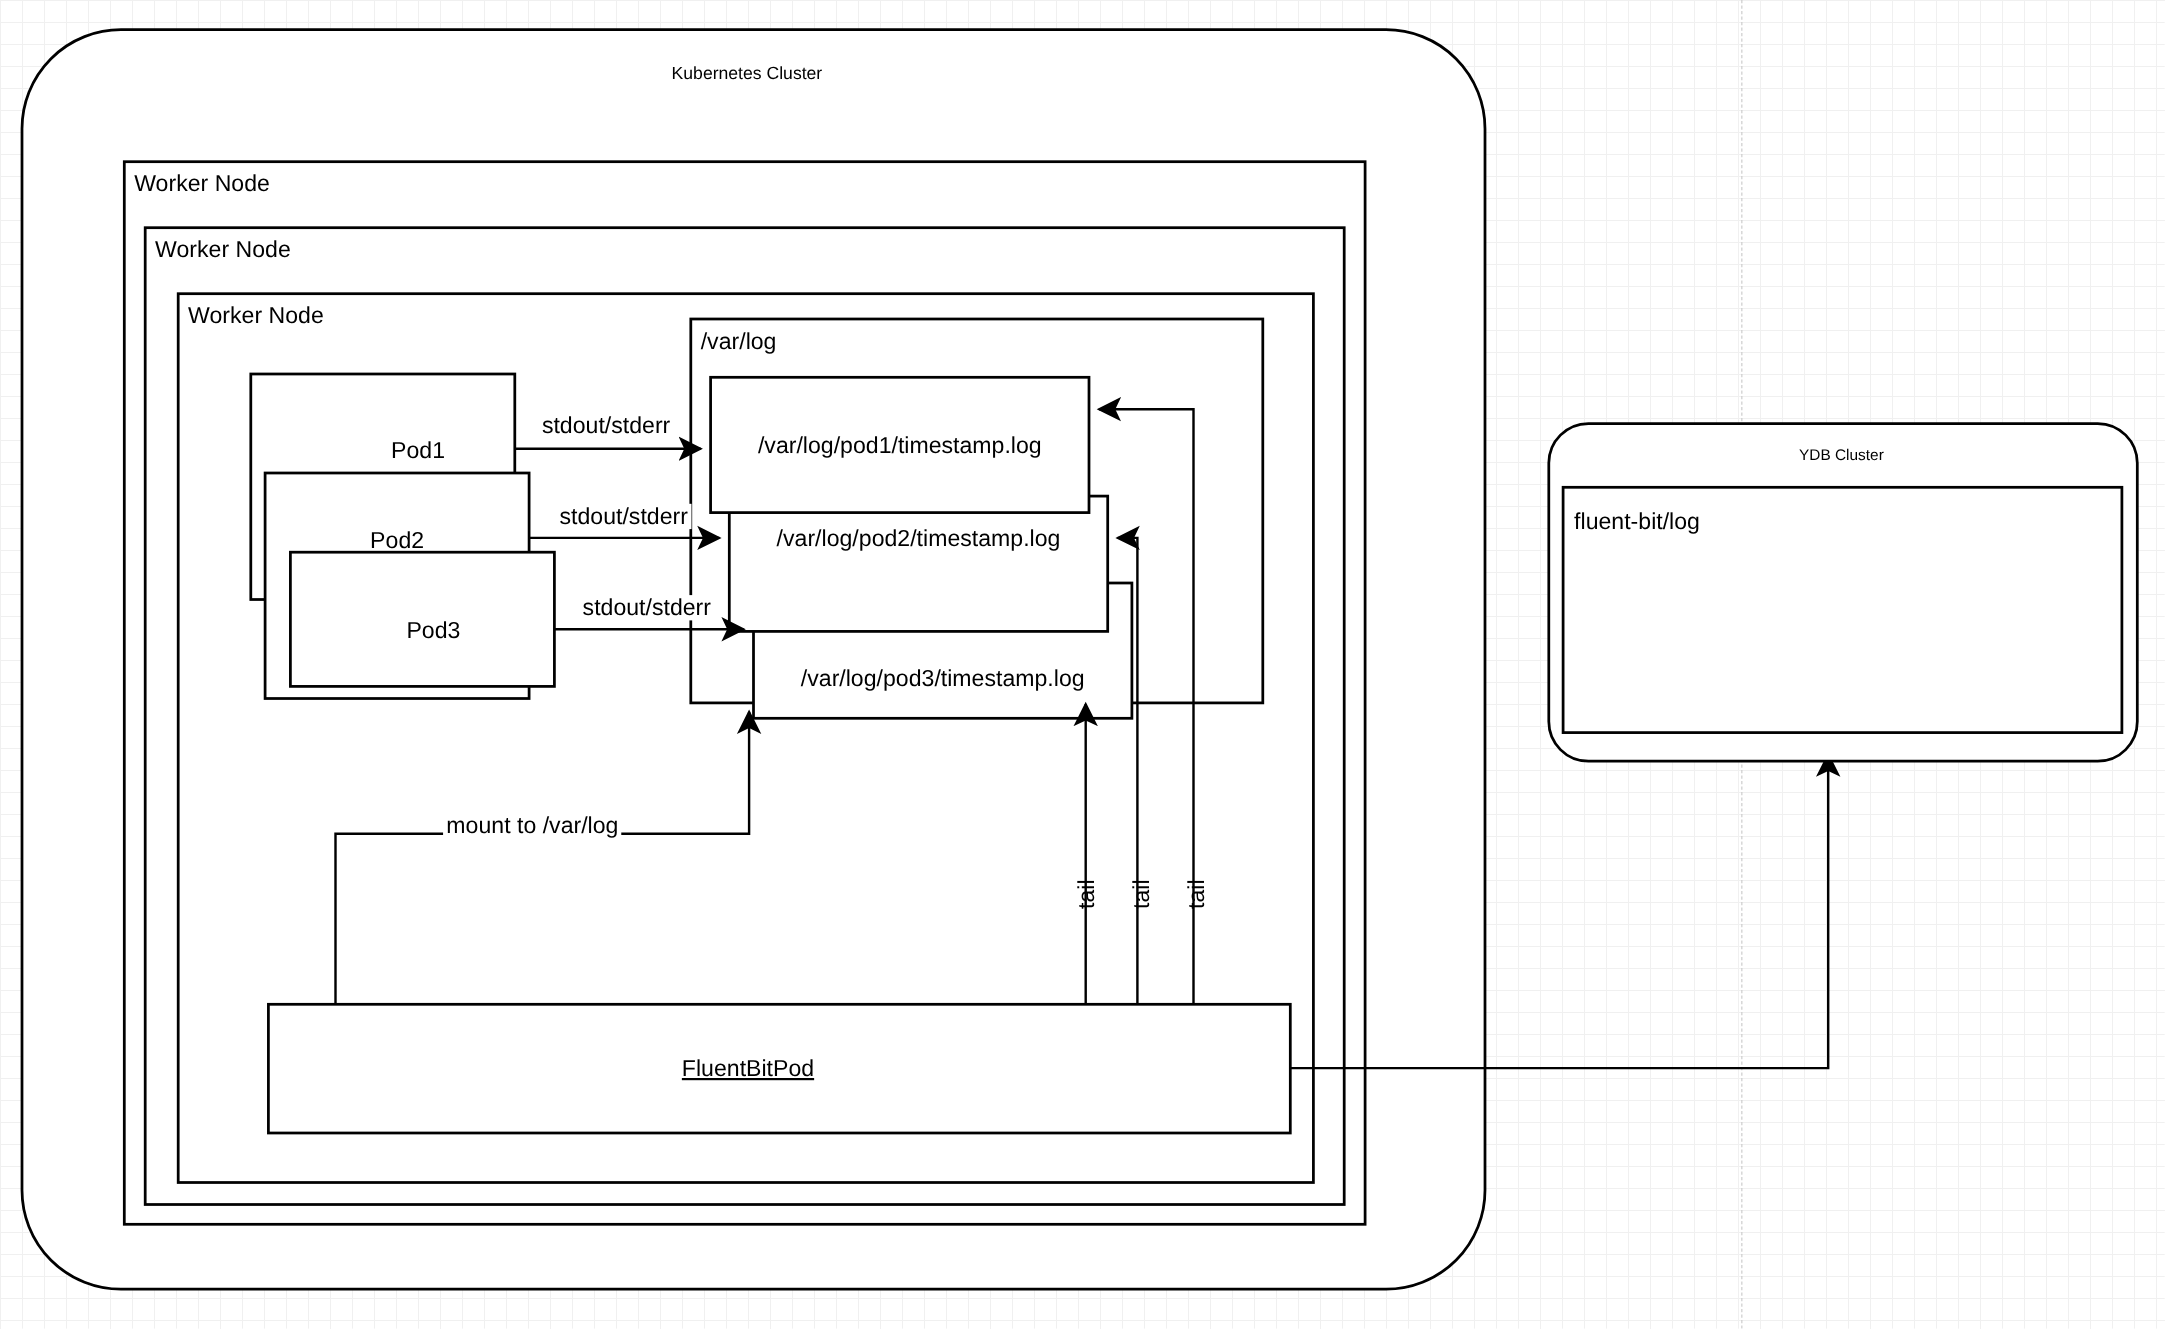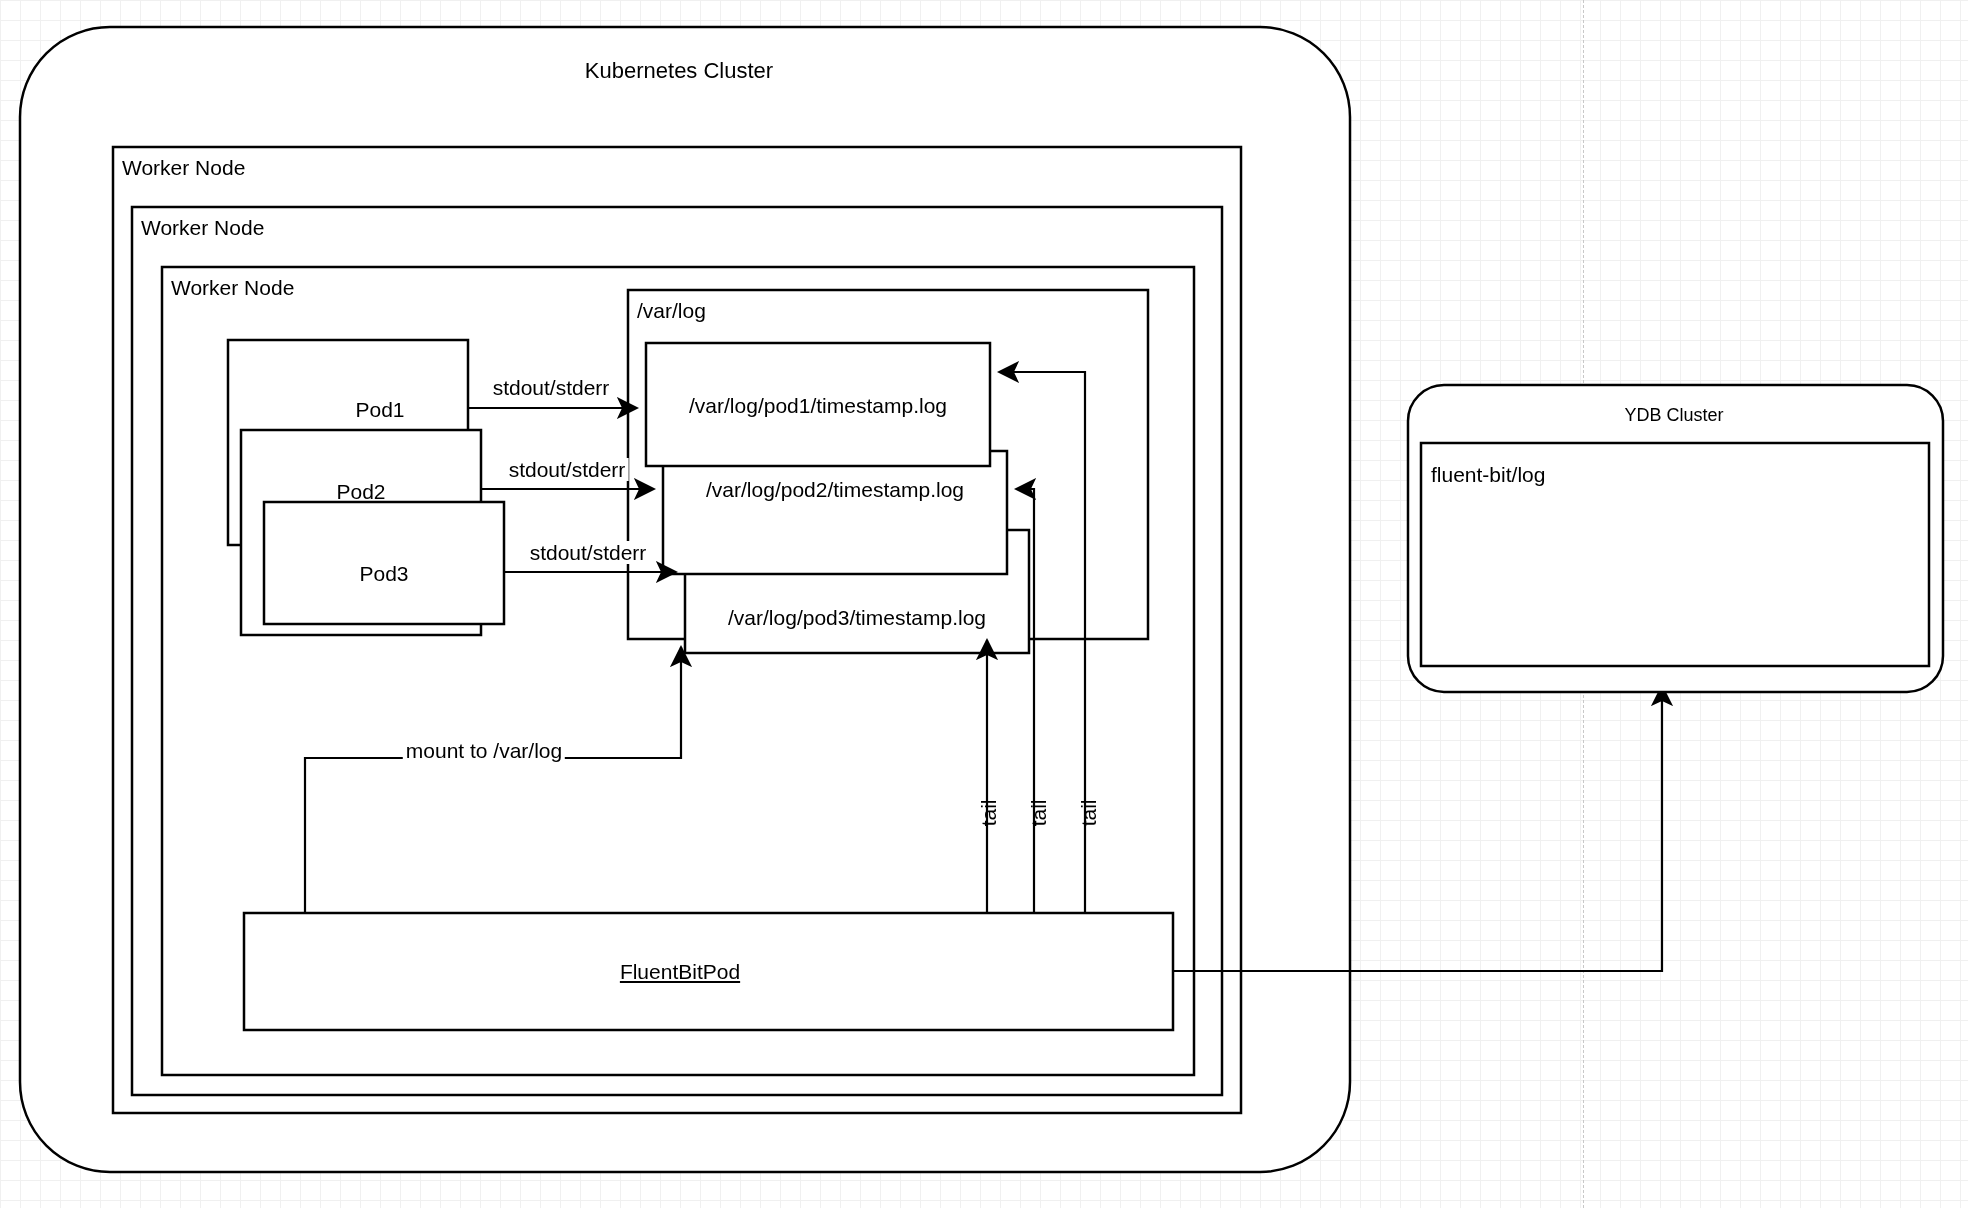--- a/index.html
+++ b/index.html
@@ -95,44 +95,44 @@
 
     <path d="M 305 913 L 305 758 L 681 758 L 681 647" fill="none" stroke="#000000" stroke-width="2.2" marker-end="url(#arrow)"></path>
 
     <path d="M 1173 971 L 1662 971 L 1662 686" fill="none" stroke="#000000" stroke-width="2.2" marker-end="url(#arrow)"></path>
 
     <rect x="1408" y="385" width="535" height="307" rx="36" ry="36" fill="#ffffff" stroke="#000000" stroke-width="2.5"></rect>
 
     <rect x="1421" y="443" width="508" height="223" fill="#ffffff" stroke="#000000" stroke-width="2.5"></rect>
   </svg>
 
-  <div class="lbl ctr nobg" style="left:679px; top:59px; font-size:22px;">Kubernetes Cluster</div>
+  <div class="lbl ctr nobg" style="left:679px; top:59px; font-size:16px;">Kubernetes Cluster</div>
 
   <div class="lbl nobg" style="left:119px; top:156px;">Worker Node</div>
   <div class="lbl nobg" style="left:138px; top:216px;">Worker Node</div>
   <div class="lbl nobg" style="left:168px; top:276px;">Worker Node</div>
 
   <div class="lbl nobg" style="left:634px; top:299px;">/var/log</div>
 
   <div class="lbl ctr nobg" style="left:348px; top:398px;margin-left:32px;">Pod1</div>
   <div class="lbl ctr nobg" style="left:361px; top:480px;">Pod2</div>
-  <div class="lbl ctr nobg" style="left:384px; top:562px;">Pod3</div>
+  <div class="lbl ctr nobg" style="left:394px; top:562px;">Pod3</div>
 
   <div class="lbl ctr nobg" style="left:818px; top:394px;">/var/log/pod1/timestamp.log</div>
   <div class="lbl ctr nobg" style="left:835px; top:478px;">/var/log/pod2/timestamp.log</div>
   <div class="lbl ctr nobg" style="left:857px; top:561px;margin-top:45px;">/var/log/pod3/timestamp.log</div>
 
   <div class="lbl ctr" style="left:551px; top:376px;">stdout/stderr</div>
   <div class="lbl ctr" style="left:567px; top:458px;">stdout/stderr</div>
   <div class="lbl ctr" style="left:588px; top:541px;">stdout/stderr</div>
 
   <div class="lbl rot nobg" style="left:972px; top:785px;">tail</div>
   <div class="lbl rot nobg" style="left:1022px; top:785px;">tail</div>
   <div class="lbl rot nobg" style="left:1072px; top:785px;">tail</div>
 
   <div class="lbl ctr" style="left:484px; top:739px;">mount to /var/log</div>
 
   <div class="lbl ctr nobg" style="left:680px; top:960px;text-decoration:underline;">FluentBitPod</div>
 
-  <div class="lbl ctr nobg" style="left:1674px; top:405px; font-size:18px;">YDB Cluster</div>
+  <div class="lbl ctr nobg" style="left:1674px; top:405px; font-size:14px;">YDB Cluster</div>
   <div class="lbl nobg" style="left:1428px; top:463px;">fluent-bit/log</div>
 
 </div>
 
 </body></html>

